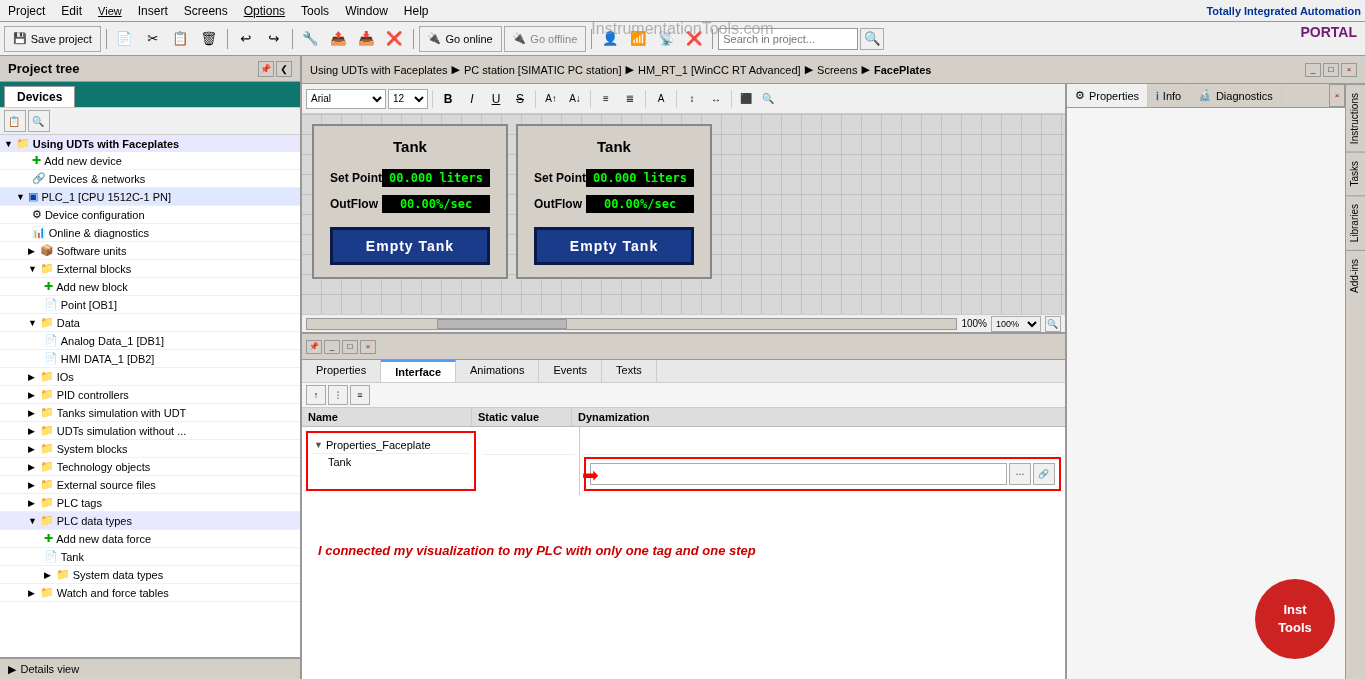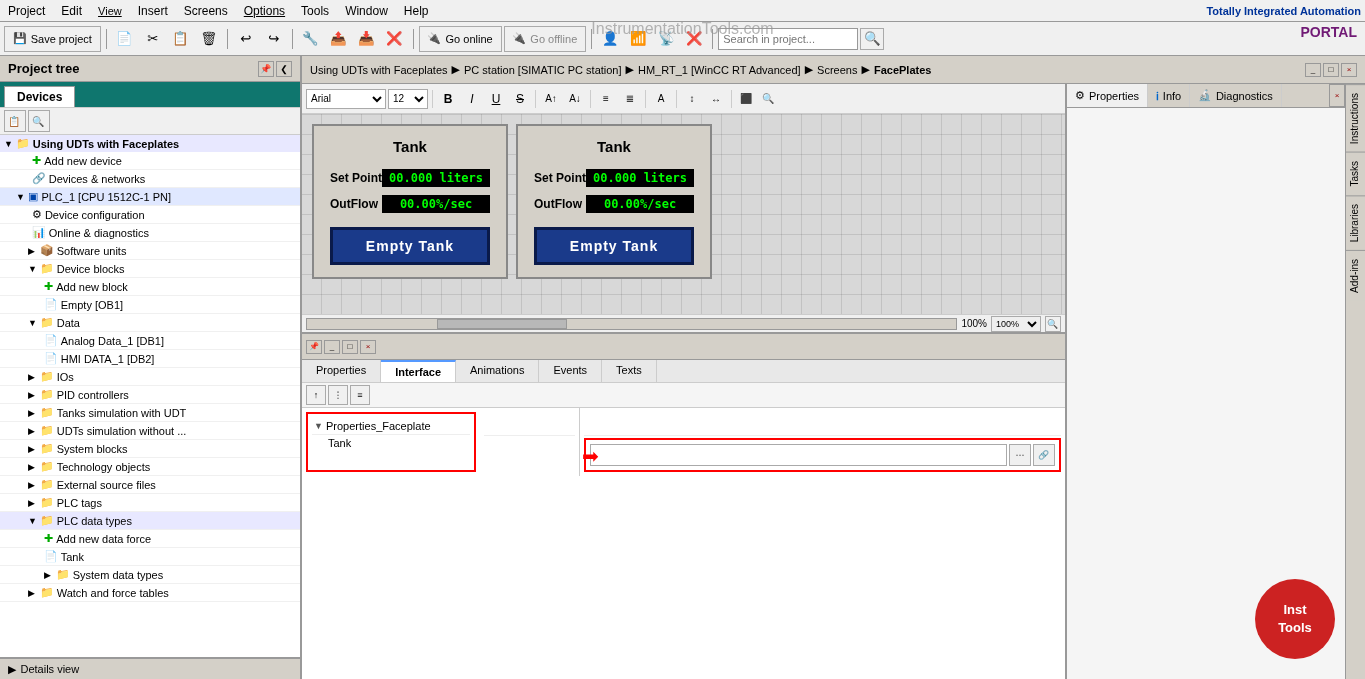--- a/index.html
+++ b/index.html
@@ -118,29 +118,29 @@
         <span>Online &amp; diagnostics</span>
       </div>
       <div style="display:flex; align-items:center; padding:2px 4px; padding-left:28px; cursor:pointer; border-bottom:1px solid #f0f0f0;">
         <span style="width:12px; font-size:9px;">▶</span>
         <span style="margin-right:3px;">📦</span>
         <span>Software units</span>
       </div>
       <div style="display:flex; align-items:center; padding:2px 4px; padding-left:28px; cursor:pointer; border-bottom:1px solid #f0f0f0;">
         <span style="width:12px; font-size:9px;">▼</span>
         <span style="margin-right:3px;">📁</span>
-        <span>Device blocks</span>
+        <span>External blocks</span>
       </div>
       <div style="display:flex; align-items:center; padding:2px 4px; padding-left:44px; cursor:pointer; border-bottom:1px solid #f0f0f0;">
         <span style="margin-right:3px; color:#00aa00;">✚</span>
         <span>Add new block</span>
       </div>
       <div style="display:flex; align-items:center; padding:2px 4px; padding-left:44px; cursor:pointer; border-bottom:1px solid #f0f0f0;">
         <span style="margin-right:3px;">📄</span>
-        <span>Empty [OB1]</span>
+        <span>Point [OB1]</span>
       </div>
       <div style="display:flex; align-items:center; padding:2px 4px; padding-left:28px; cursor:pointer; border-bottom:1px solid #f0f0f0;">
         <span style="width:12px; font-size:9px;">▼</span>
         <span style="margin-right:3px;">📁</span>
         <span>Data</span>
       </div>
       <div style="display:flex; align-items:center; padding:2px 4px; padding-left:44px; cursor:pointer; border-bottom:1px solid #f0f0f0;">
         <span style="margin-right:3px;">📄</span>
         <span>Analog Data_1 [DB1]</span>
       </div>
@@ -332,20 +332,25 @@
               </div>
 
               <div style="flex:1; overflow:auto; position:relative; background:#fff;">
 
                 <div style="display:flex; gap:2px; padding:2px 4px; border-bottom:1px solid #ccc; background:#f5f5f5;">
                   <button style="background:#f0f0f0; border:1px solid #aaa; width:20px; height:20px; cursor:pointer; font-size:9px;">↑</button>
                   <button style="background:#f0f0f0; border:1px solid #aaa; width:20px; height:20px; cursor:pointer; font-size:9px;">⋮</button>
                   <button style="background:#f0f0f0; border:1px solid #aaa; width:20px; height:20px; cursor:pointer; font-size:9px;">≡</button>
                 </div>
 
+                <div style="display:flex; background:#ddd; border-bottom:1px solid #bbb;">
+                  <div style="padding:3px 6px; font-size:11px; font-weight:bold; border-right:1px solid #ccc; flex:0 0 170px;">Name</div>
+                  <div style="padding:3px 6px; font-size:11px; font-weight:bold; border-right:1px solid #ccc; flex:0 0 100px;">Static value</div>
+                  <div style="padding:3px 6px; font-size:11px; font-weight:bold; flex:1;">Dynamization</div>
+                </div>
 
                 <div style="display:flex; position:relative;">
 
                   <div style="flex:0 0 170px; border-right:1px solid #ccc; border: 2px solid red; margin:4px; padding:4px;">
 
                     <div style="display:flex; align-items:center; padding:2px 2px; border-bottom:1px solid #eee; cursor:pointer;">
                       <span style="width:12px; font-size:9px; color:#555;">▼</span>
                       <span style="font-size:11px;">Properties_Faceplate</span>
                     </div>
 
@@ -367,20 +372,21 @@
                     <div style="height:24px; border-bottom:1px solid #eee;"></div>
 
                     <div style="border:2px solid red; padding:4px; display:flex; align-items:center; gap:2px; margin-top:2px;">
                       <input type="text" style="flex: 1 1 0%; border: 1px solid rgb(170, 170, 170); background: rgb(255, 255, 255); padding: 2px 4px; height: 22px; font-size: 11px;">
                       <button style="width:22px; height:22px; background:#f0f0f0; border:1px solid #aaa; cursor:pointer; font-size:9px; display:flex; align-items:center; justify-content:center;">⋯</button>
                       <button style="width:22px; height:22px; background:#f0f0f0; border:1px solid #aaa; cursor:pointer; font-size:9px; display:flex; align-items:center; justify-content:center;">🔗</button>
                     </div>
                   </div>
                 </div>
 
+                <div style="color:#cc0000; font-size:13px; font-style:italic; font-weight:bold; padding:8px 16px; margin-top:40px;">I connected my visualization to my PLC with only one tag and one step</div>
               </div>
             </div>
           </div>
         </div>
       </div>
 
       <div style="width:280px; border-left:2px solid #999; display:flex; flex-direction:column; background:#f5f5f5;">
 
         <div style="display:flex; background:#d4d0c8; border-bottom:1px solid #999;">
           <div style="padding:4px 8px; cursor:pointer; font-size:11px; border-right:1px solid #ccc; background:#f0f0f0; display:flex; align-items:center; gap:4px;">

